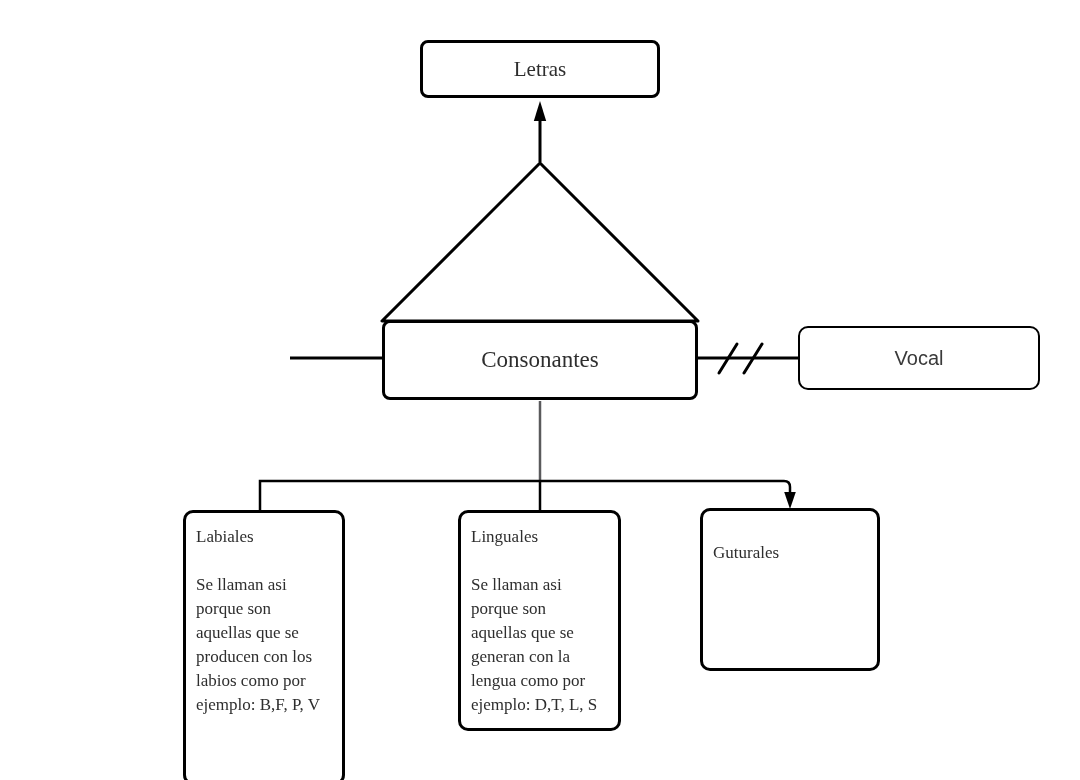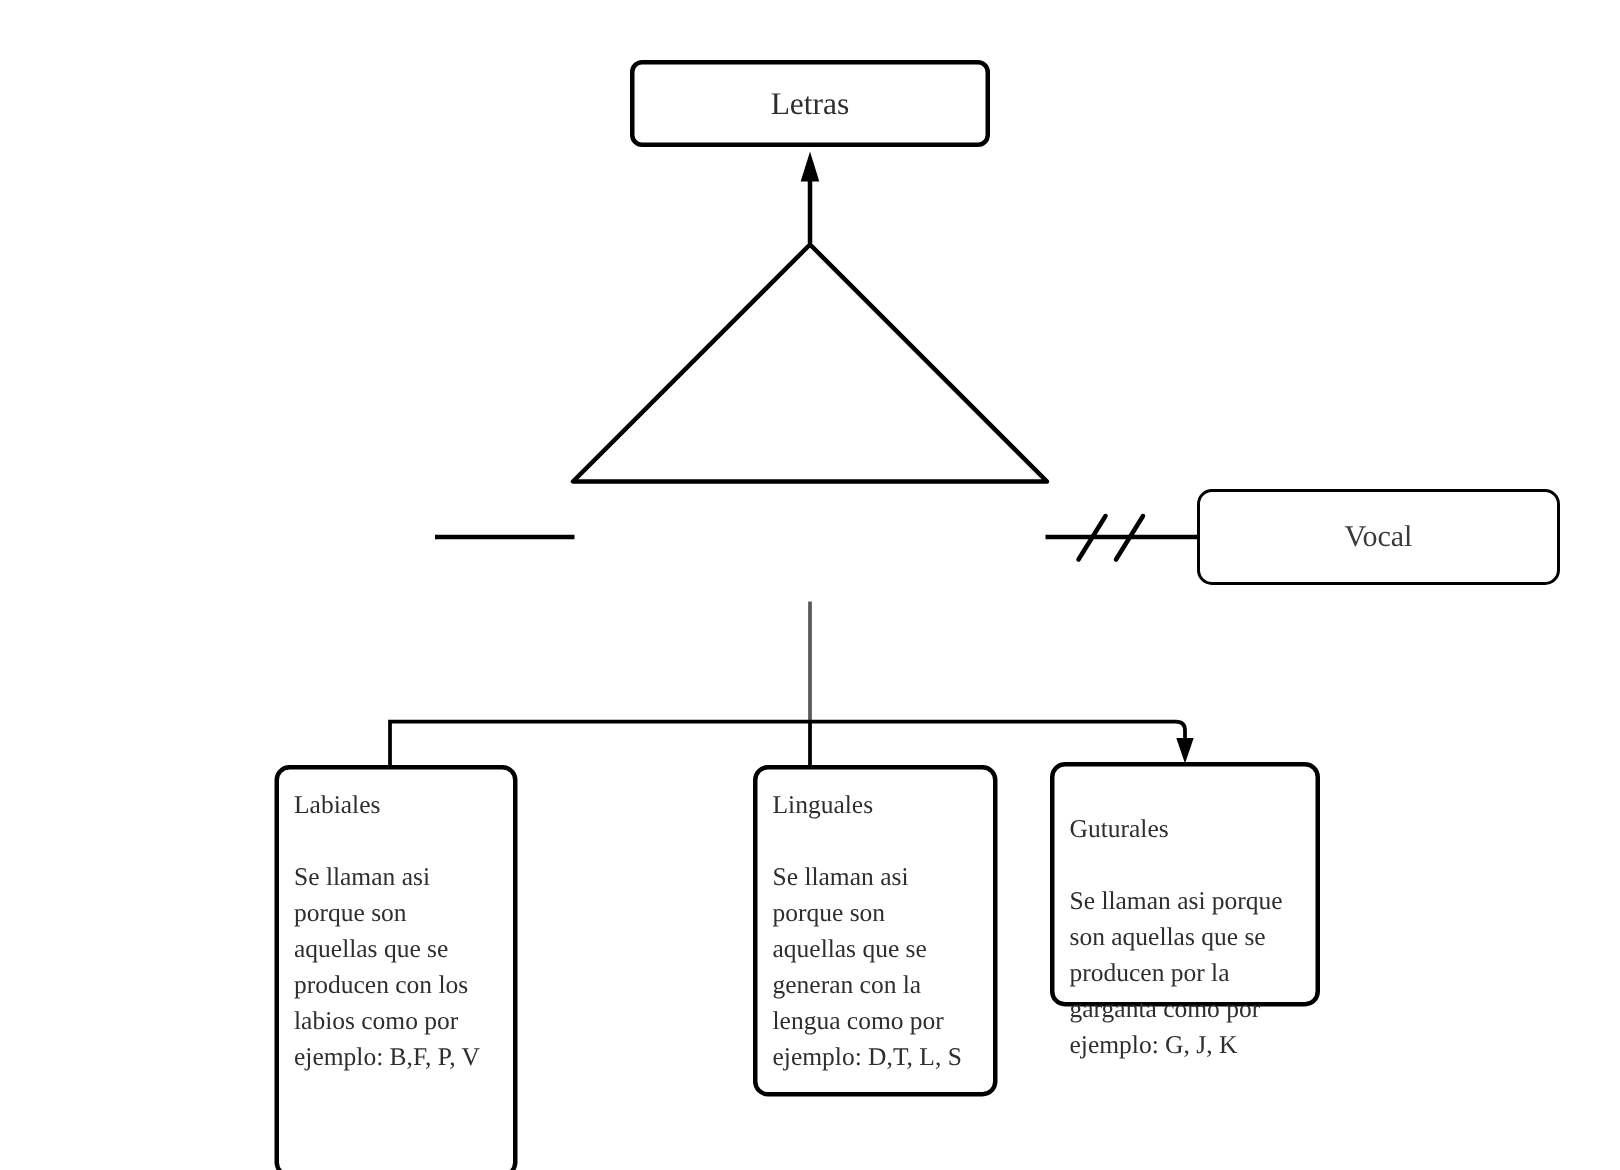--- a/index.html
+++ b/index.html
@@ -7,25 +7,25 @@
           font-family:"Liberation Serif", serif;color:#2e2e2e;}
   #wires{position:absolute;left:0;top:0;width:1080px;height:780px;}
   .node{position:absolute;background:#ffffff;border:3px solid #000000;border-radius:8px;
         box-sizing:border-box;}
   .center-label{display:flex;align-items:center;justify-content:center;text-align:center;}
   #letras-box{left:420px;top:40px;width:240px;height:58px;font-size:21px;}
   #consonantes-box{left:382px;top:320px;width:316px;height:80px;font-size:23px;}
   #definicion-box{left:38px;top:298px;width:252px;height:105px;border-width:3.5px;
         border-radius:10px;padding:4px 7px;font-size:16.5px;line-height:20px;}
   #vocal-box{left:798px;top:326px;width:242px;height:64px;border-width:2px;border-radius:10px;
-        font-family:Liberation Serif, serif;font-size:20px;color:#3a3a3a;}
+        font-family:Liberation Sans, sans-serif;font-size:20px;color:#3a3a3a;}
   .leaf{border-width:3.5px;border-radius:10px;padding:12px 8px 10px 10px;
         font-size:17px;line-height:24px;}
   #labiales-box{left:183px;top:510px;width:162px;height:275px;}
-  #linguales-box{left:458px;top:510px;width:163px;height:221px;margin-left:44px;}
+  #linguales-box{left:458px;top:510px;width:163px;height:221px;}
   #guturales-box{left:700px;top:508px;width:180px;height:163px;padding-top:30px;}
   .leaf .body{margin-top:24px;}
   .pre{white-space:pre;}
 </style>
 </head>
 <body>
 
 <div id="canvas">
 
   <svg id="wires" viewBox="0 0 1080 780" xmlns="http://www.w3.org/2000/svg">
@@ -45,20 +45,23 @@
 
     <path d="M260 510 L260 481 L784 481 Q790 481 790 487 L790 494" fill="none" stroke="#000000" stroke-width="2.5"></path>
     <line x1="540" y1="481" x2="540" y2="510" stroke="#000000" stroke-width="2.5"></line>
     <polygon points="790,509 784.2,492 795.8,492" fill="#000000"></polygon>
   </svg>
 
   <div class="node center-label" id="letras-box">
     <span>Letras</span>
   </div>
 
+  <div class="node center-label" id="consonantes-box">
+    <span>Consonantes</span>
+  </div>
 
 
   <div class="node center-label" id="vocal-box">
     <span>Vocal</span>
   </div>
 
   <div class="node leaf" id="labiales-box">
     <div class="title">Labiales</div>
     <div class="body pre">Se llaman asi
 porque son
@@ -73,20 +76,15 @@
     <div class="body pre">Se llaman asi
 porque son
 aquellas que se
 generan con la
 lengua como por
 ejemplo: D,T, L, S</div>
   </div>
 
   <div class="node leaf" id="guturales-box">
     <div class="title">Guturales</div>
-    <div class="body pre">Se llaman asi porque
-son aquellas que se
-producen por la
-garganta como por
-ejemplo: G, J, K</div>
   </div>
 
 </div>
 
 </body></html>

